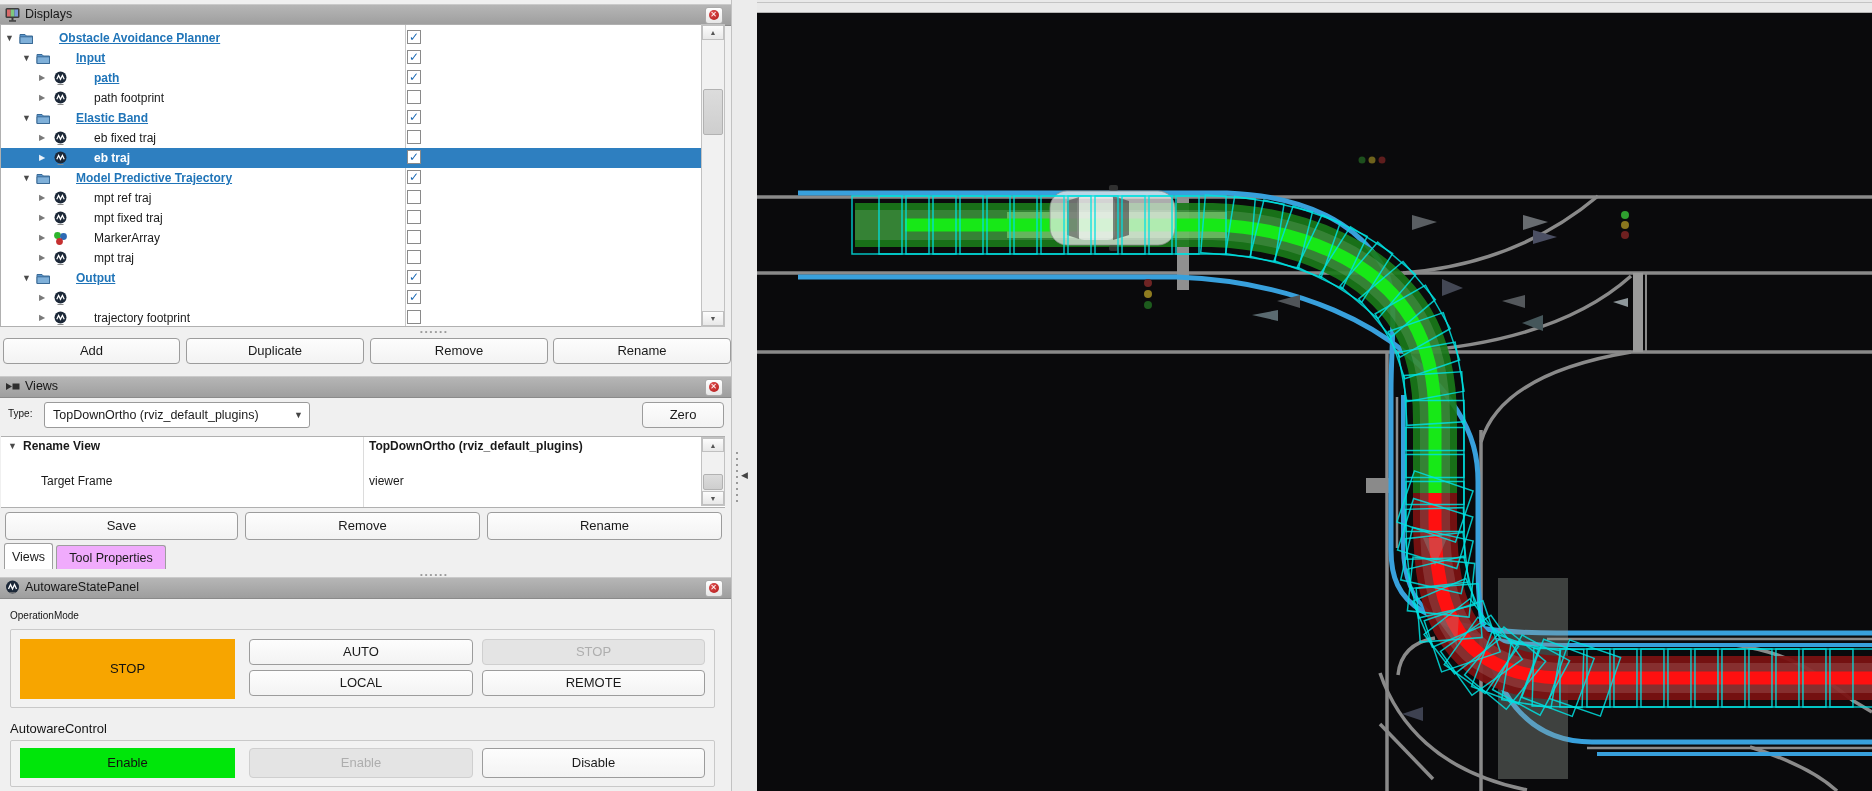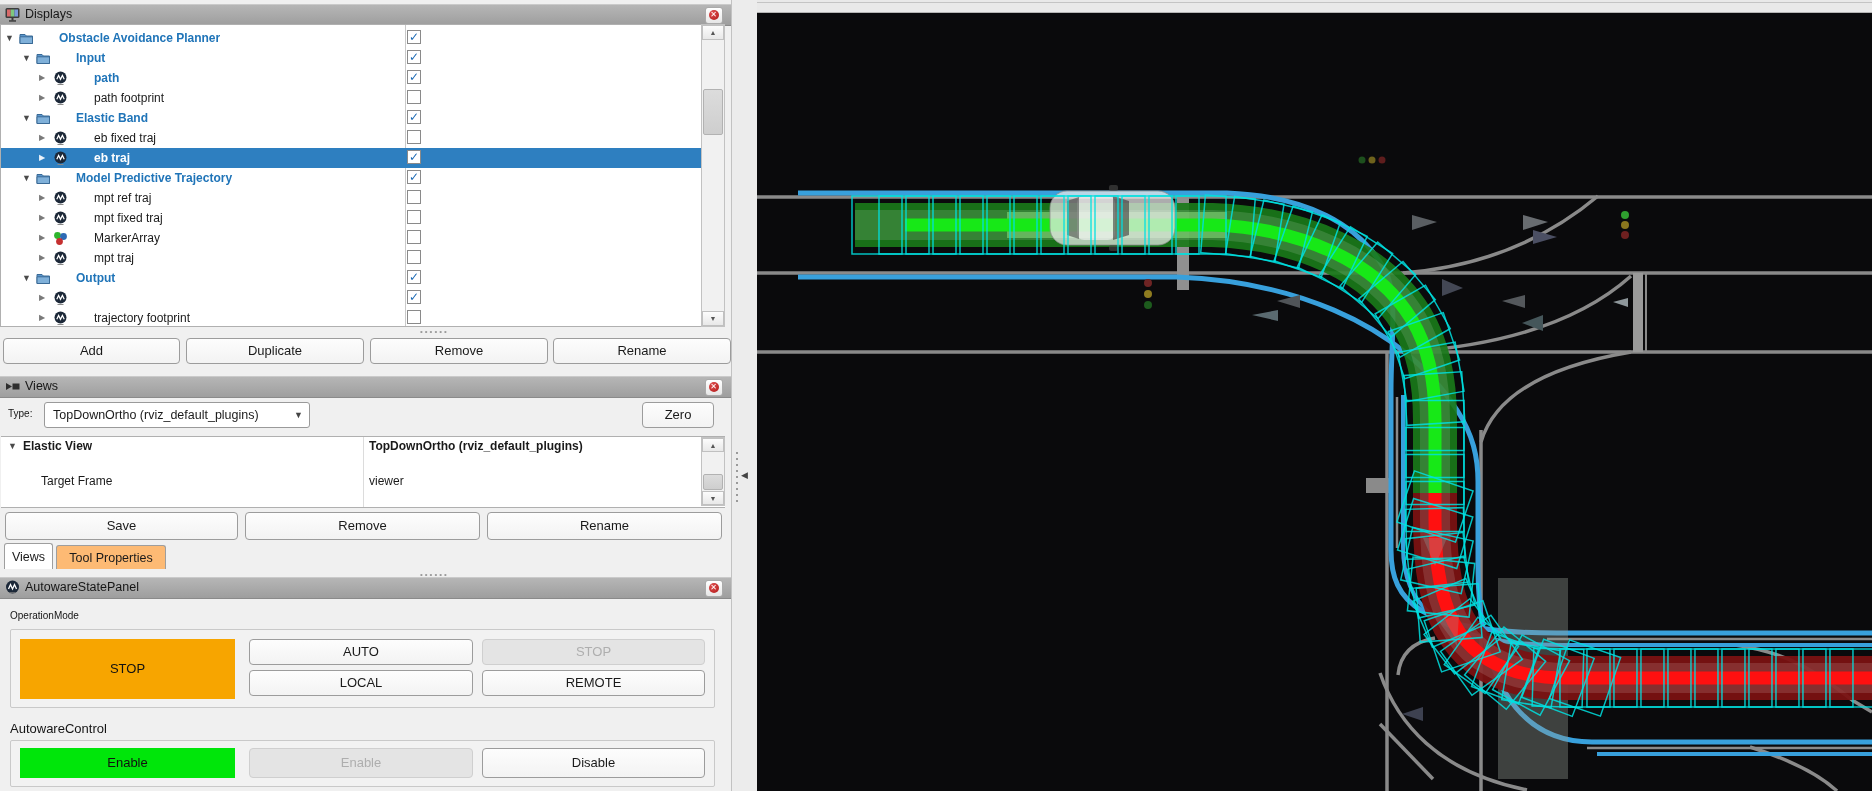--- a/index.html
+++ b/index.html
@@ -17,21 +17,21 @@
   
   #tree{position:absolute;left:0;top:24px;width:725px;height:303px;background:#fff;border:1px solid #b0b0b0;box-sizing:border-box;overflow:hidden;}
   .colline{position:absolute;left:404px;top:0;width:1px;height:100%;background:#c9c9c9;}
   .trow{position:absolute;left:0;width:700px;height:20px;line-height:20px;}
   .trow.sel{background:#2e7fc0;}
   .trow .arr{position:absolute;top:0;font-size:9px;color:#4a4a4a;}
   .trow .arr.leaf{color:#7a7a7a;font-size:8px;}
   .trow.sel .arr{color:#eaf2fa;}
   .trow .ticn{position:absolute;top:2.5px;width:15px;height:15px;}
   .trow .lbl{position:absolute;top:0;white-space:nowrap;}
-  .lbl.blue{color:#1f74b8;font-weight:bold;}
+  .lbl.blue{color:#1f74b8;font-weight:bold;text-decoration:underline;}
   .lbl.plain{color:#1a1a1a;}
   .trow.sel .lbl{color:#fff;font-weight:bold;}
   .cb{position:absolute;left:406px;top:2px;width:14px;height:14px;background:#fff;border:1px solid #8a8a8a;box-sizing:border-box;
       text-align:center;line-height:12px;font-size:12px;font-weight:bold;color:#1d6ab5;}
   
   .sbar{position:absolute;background:#f1f1f1;border:1px solid #c2c2c2;box-sizing:border-box;}
   .sbtn{position:absolute;left:0;width:100%;height:15px;background:linear-gradient(#fcfcfc,#e8e8e8);border:1px solid #c0c0c0;
         box-sizing:border-box;text-align:center;font-size:7px;color:#555;line-height:13px;}
   .sthumb{position:absolute;left:1px;background:linear-gradient(#dcdcdc,#cecece);border:1px solid #b2b2b2;box-sizing:border-box;border-radius:2px;}
   
@@ -49,21 +49,21 @@
   .prow{position:absolute;left:0;width:100%;height:17px;line-height:17px;}
   .prow .pname{position:absolute;left:40px;white-space:nowrap;}
   .prow .pval{position:absolute;left:368px;white-space:nowrap;}
   .prow.hdr .pname{left:22px;font-weight:bold;}
   .prow.hdr .pval{font-weight:bold;}
   .prow .ptri{position:absolute;left:7px;font-size:9px;color:#4a4a4a;}
   .pcol{position:absolute;left:362px;top:0;width:1px;height:100%;background:#dcdcdc;}
   .tab{position:absolute;border:1px solid #9e9e9e;border-bottom:none;border-radius:3px 3px 0 0;
        text-align:center;font-size:12.5px;box-sizing:border-box;}
   .tab.active{background:#fff;}
-  .tab.inactive{background:#fdba74;}
+  .tab.inactive{background:#f0abfc;}
   
   .gbox{position:absolute;background:#f2f2f2;border:1px solid #c9c9c9;border-radius:2px;box-sizing:border-box;}
   
   #splitter{position:absolute;left:731px;top:0;width:26px;height:791px;background:#ececec;border-left:1px solid #c2c2c2;}
   #collapse-arrow{position:absolute;left:9px;top:470px;font-size:9px;color:#444;}
   #splitter-dots{position:absolute;left:4px;top:452px;width:2px;height:52px;
     background-image:repeating-linear-gradient(#9a9a9a 0 2px,transparent 2px 6px);}
   
   #viewport{position:absolute;left:757px;top:0;width:1115px;height:791px;background:#0a0a0c;}
   #topstrip{position:absolute;left:0;top:0;width:1115px;height:12px;background:#e9e9e9;border-bottom:1px solid #b5b5b5;}
@@ -264,27 +264,27 @@
     <span class="closebtn" style="top:2px;">
         <span class="cdot">✕</span>
       </span>
   </div>
 
   <div class="flabel" style="left:8px;top:408px;">Type:</div>
   <div id="type-select">
     <span>TopDownOrtho (rviz_default_plugins)</span>
     <span id="type-caret">▼</span>
   </div>
-  <div class="btn" style="left:642px;top:402px;width:72px;height:26px;line-height:24px;">Zero</div>
+  <div class="btn" style="left:642px;top:402px;width:82px;height:26px;line-height:24px;">Zero</div>
 
   <div id="prop-table">
     <div class="pcol"></div>
   <div class="prow hdr" style="top: 1px;">
         <span class="ptri">▼</span>
-        <span class="pname">Elastic View</span>
+        <span class="pname">Rename View</span>
         <span class="pval">TopDownOrtho (rviz_default_plugins)</span>
       </div>
       <div class="prow" style="top: 36px; padding-left: 48px;">
         <span class="pname">Target Frame</span>
         <span class="pval">viewer</span>
       </div>
     </div>
   <div class="sbar" style="left:701px;top:437px;width:24px;height:69px;">
     <div class="sbtn" style="top:0;height:14px;">▲</div>
     <div class="sbtn" style="top:53px;height:14px;">▼</div>

